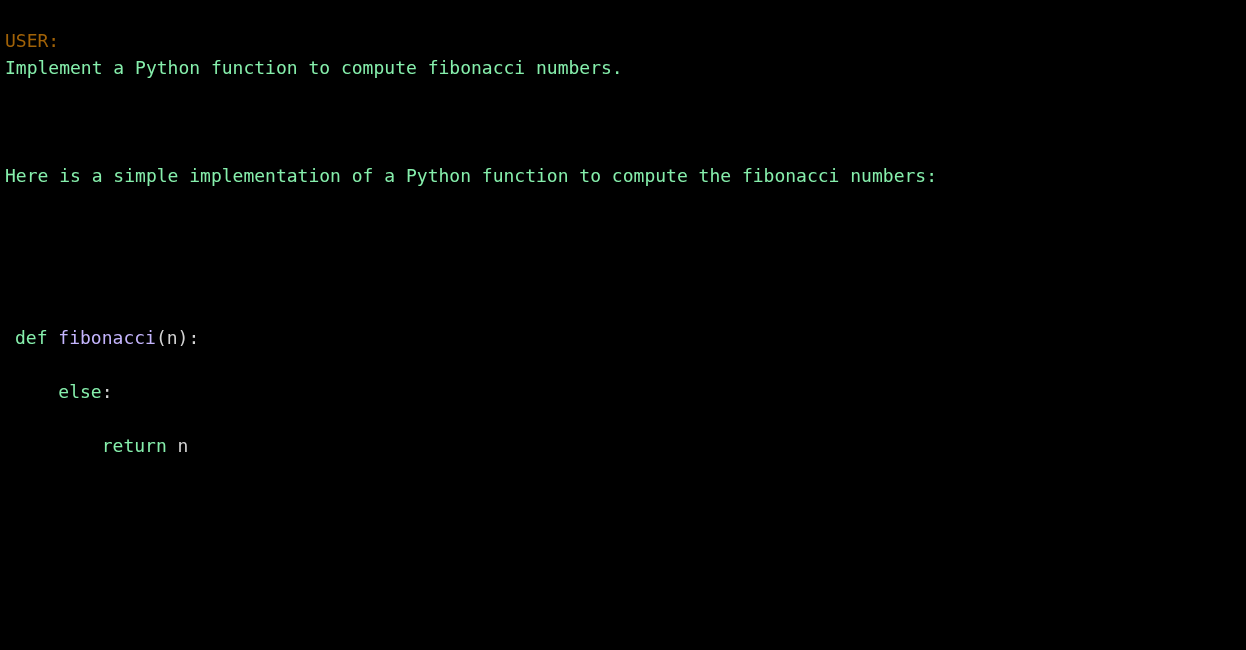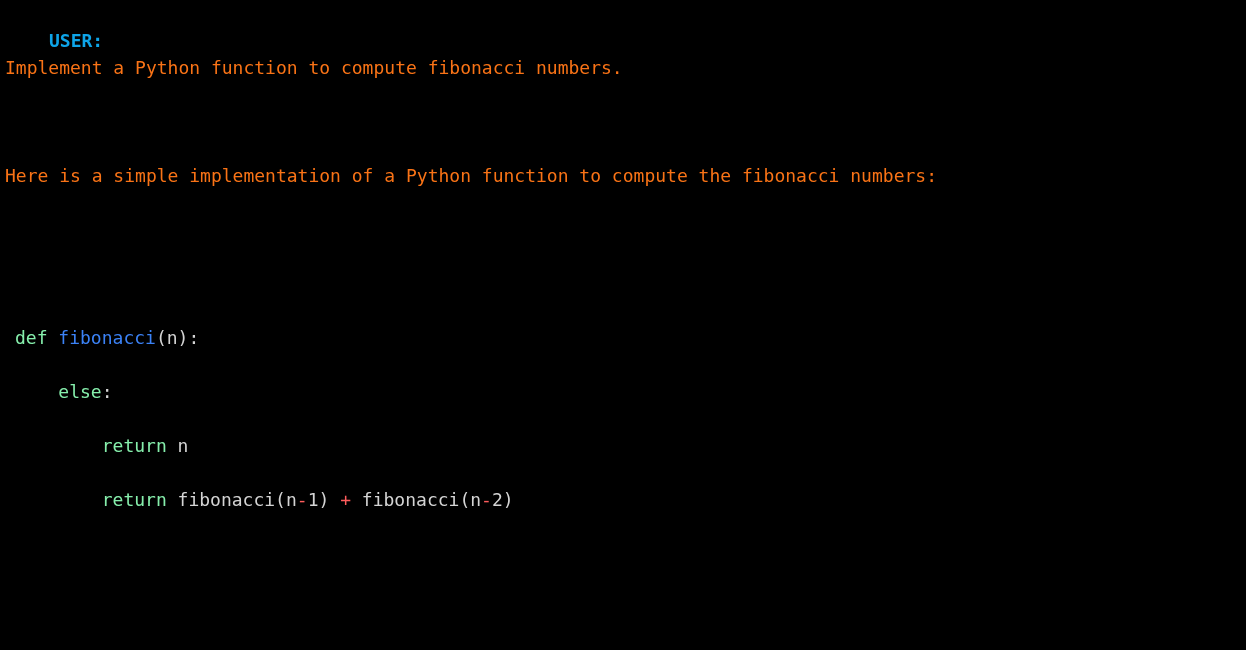--- a/index.html
+++ b/index.html
@@ -13,56 +13,54 @@
     width: 1246px;
     height: 650px;
     overflow: hidden;
   }
   .container {
     padding: 0 5px;
     white-space: pre-wrap;
     word-wrap: break-word;
   }
   .speaker {
-    font-weight: bold;
-    color: #0ea5e9;
+    font-weight: normal;
+    color: #a16207;
     display: block;
-    margin-left: 44px;
   }
   .msg {
-    color: #f97316;
+    color: #86efac;
     display: block;
   }
   .blank {
     height: 1.5em;
   }
   .code {
     display: block;
     padding-left: 10px;
   }
   .kw  { color: #86efac; } 
-  .fn  { color: #3b82f6; } 
+  .fn  { color: #c4b5fd; } 
   .pl  { color: #d4d4d4; } 
   .op  { color: #ff5c5c; } 
   .num { color: #d4d4d4; } 
   .par { color: #d4d4d4; } 
 </style>
 </head>
 <body>
 
 <div class="container">
 <span class="speaker">USER:</span><span class="msg">Implement a Python function to compute fibonacci numbers.</span>
 <div class="blank"></div>
 <span class="msg">Here is a simple implementation of a Python function to compute the fibonacci numbers:</span>
 <div class="blank"></div>
 <div class="blank"></div>
 <span class="code"><span class="kw">def </span><span class="fn">fibonacci</span><span class="par">(n):</span></span>
 <span class="code">    <span class="kw">else</span><span class="par">:</span></span>
 <span class="code">        <span class="kw">return</span><span class="pl"> n</span></span>
-<span class="code">        <span class="kw">return</span><span> </span><span class="pl">fibonacci(n</span><span class="op">-</span><span class="num">1</span><span class="pl">) </span><span class="op">+</span><span> </span><span class="pl">fibonacci(n</span><span class="op">-</span><span class="num">2</span><span class="pl">)</span></span>
 <div class="blank"></div>
 
 
 
 
 
 
 </div>
 
 </body></html>

